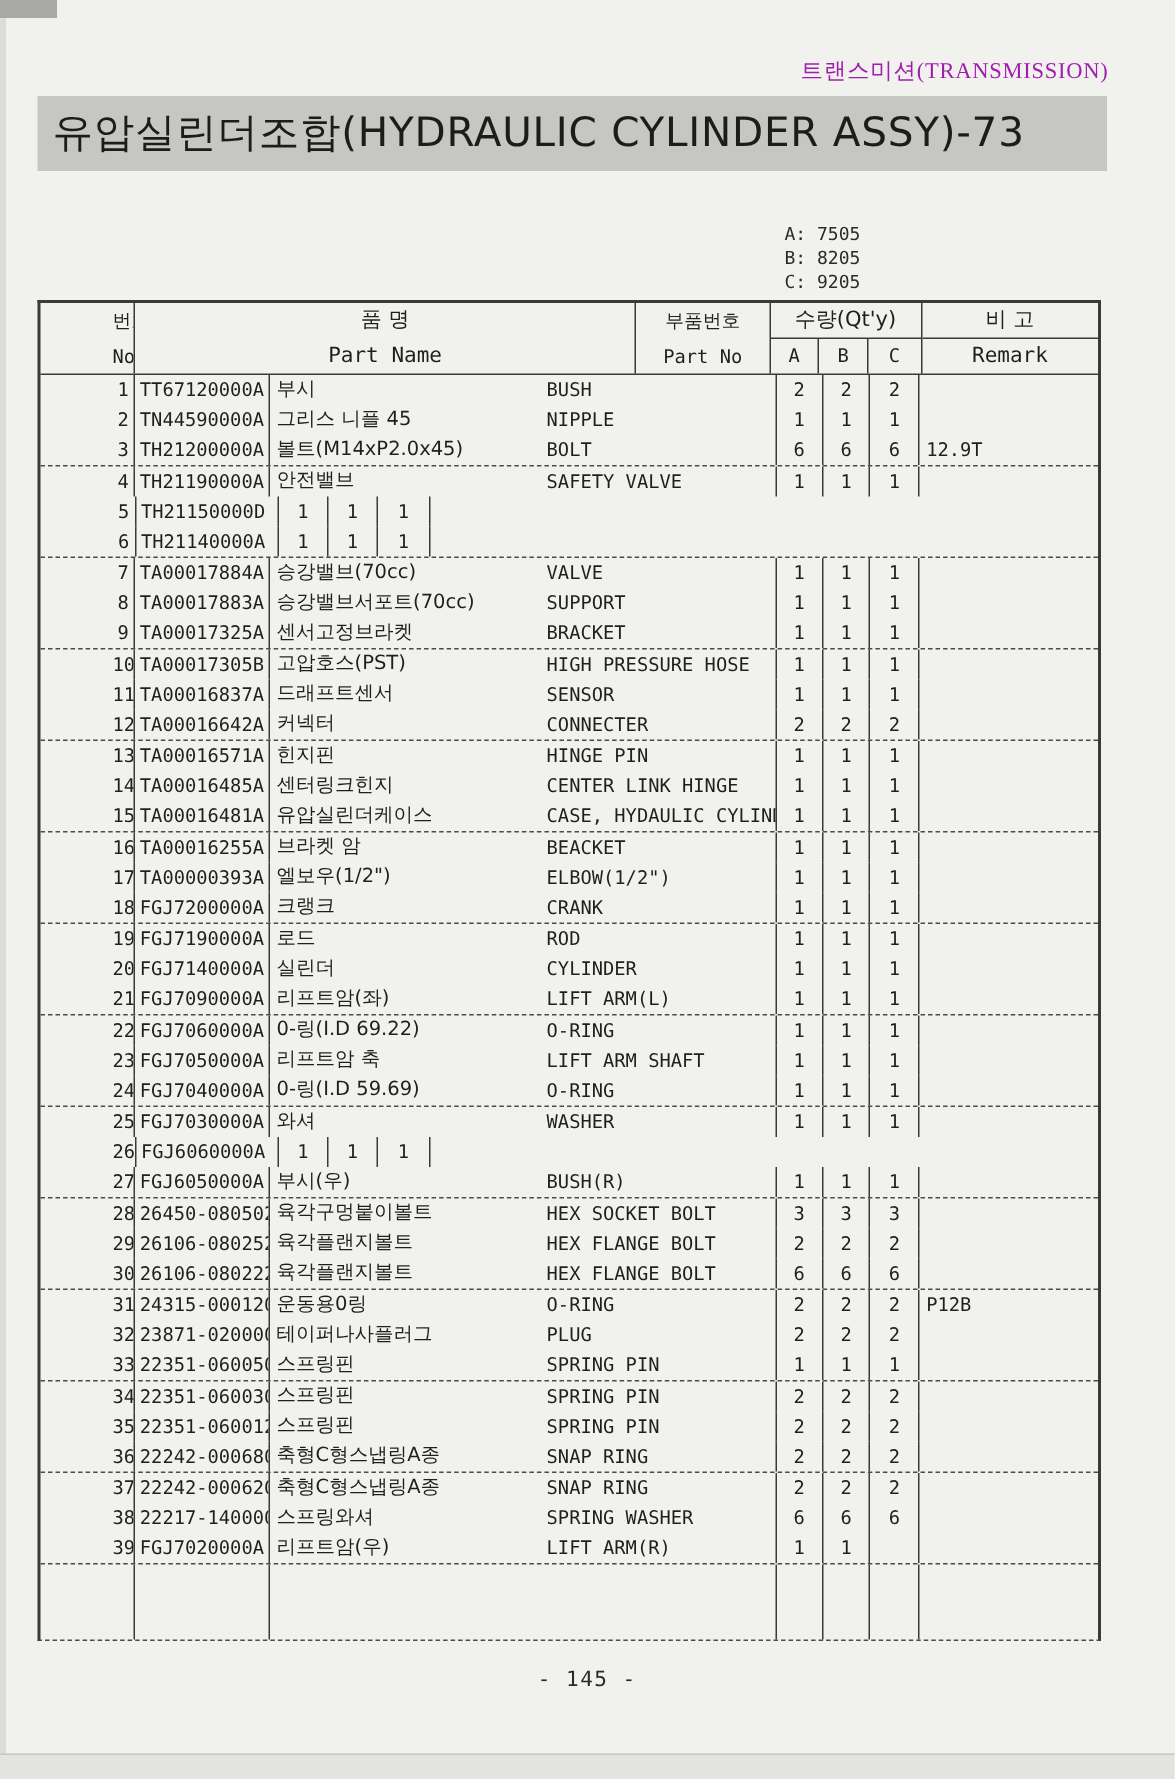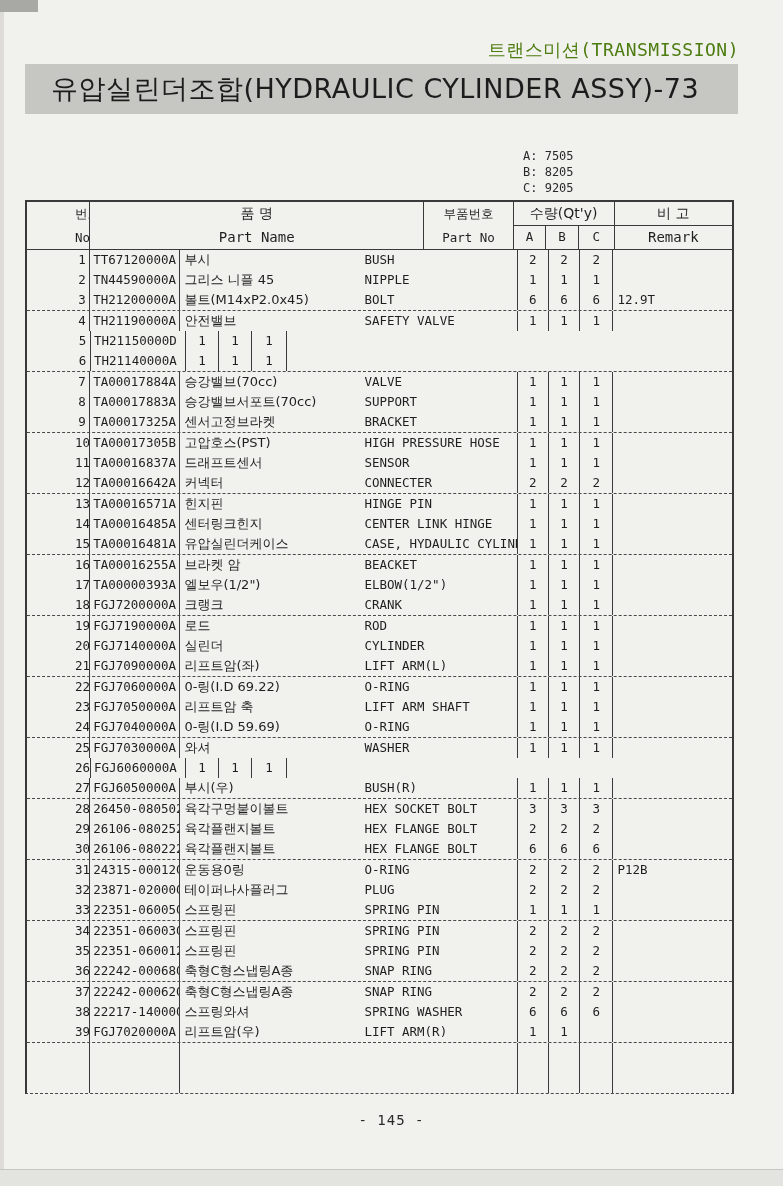--- a/index.html
+++ b/index.html
@@ -8,25 +8,25 @@
     background:#f1f1ee;
     font-family:"DejaVu Sans","Liberation Sans",sans-serif;
     color:#1f1f1f;overflow:hidden;
   }
   .mono{font-family:"DejaVu Sans Mono","Liberation Mono",monospace;}
   
   .left-edge{position:absolute;left:0;top:0;width:4px;height:100%;background:#dddcd8;}
   .corner-mark{position:absolute;left:0;top:0;width:38px;height:12px;background:#a8a8a4;}
   .bottom-band{position:absolute;left:0;bottom:0;width:100%;height:16px;background:#e3e3df;border-top:1px solid #c6c6c2;}
   
-  .doc-title{position:absolute;top:38px;right:44px;font-size:18px;letter-spacing:.5px;color:#4d7c0f;}
+  .doc-title{position:absolute;top:38px;right:44px;font-size:15px;letter-spacing:.5px;color:#a21caf;font-family:Liberation Serif, serif;}
   .banner{
     position:absolute;left:25px;top:64px;width:713px;height:50px;
     background:#c6c6c2;color:#1c1c1c;font-size:27px;letter-spacing:.5px;
-    line-height:50px;padding-left:26px;box-sizing:border-box;white-space:nowrap;
+    line-height:50px;padding-left:10px;box-sizing:border-box;white-space:nowrap;
   }
   
   .legend{position:absolute;left:523px;top:148px;font-size:12px;line-height:16px;color:#2a2a2a;}
   .legend div{white-space:pre;}
   
   .parts-table{
     position:absolute;left:25px;top:200px;width:709px;
     border:2px solid #3a3a3a;border-bottom:1px dashed #4a4a4a;
     box-sizing:border-box;background:transparent;font-size:13px;
   }

